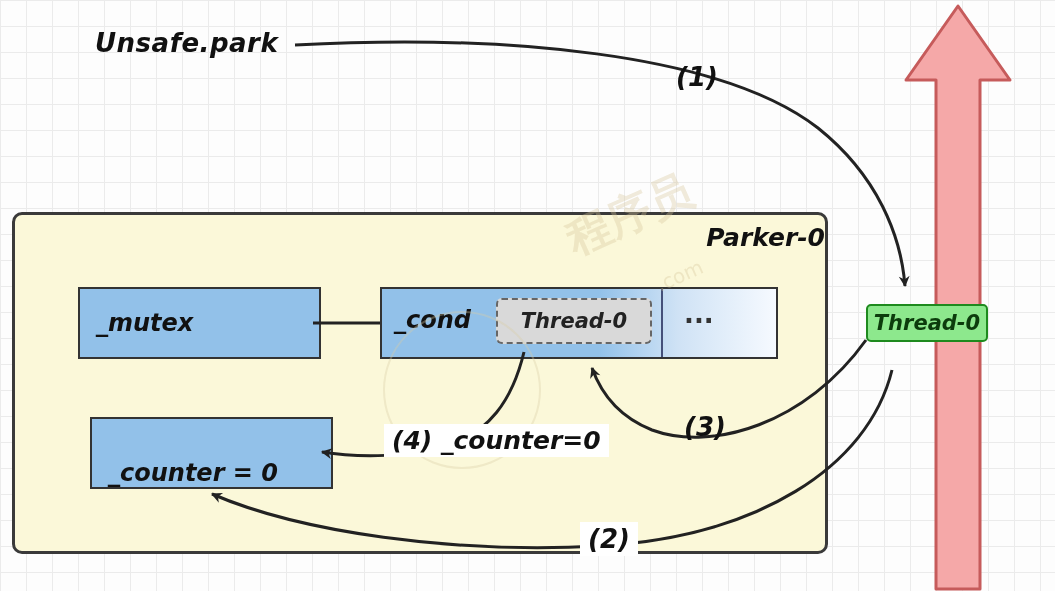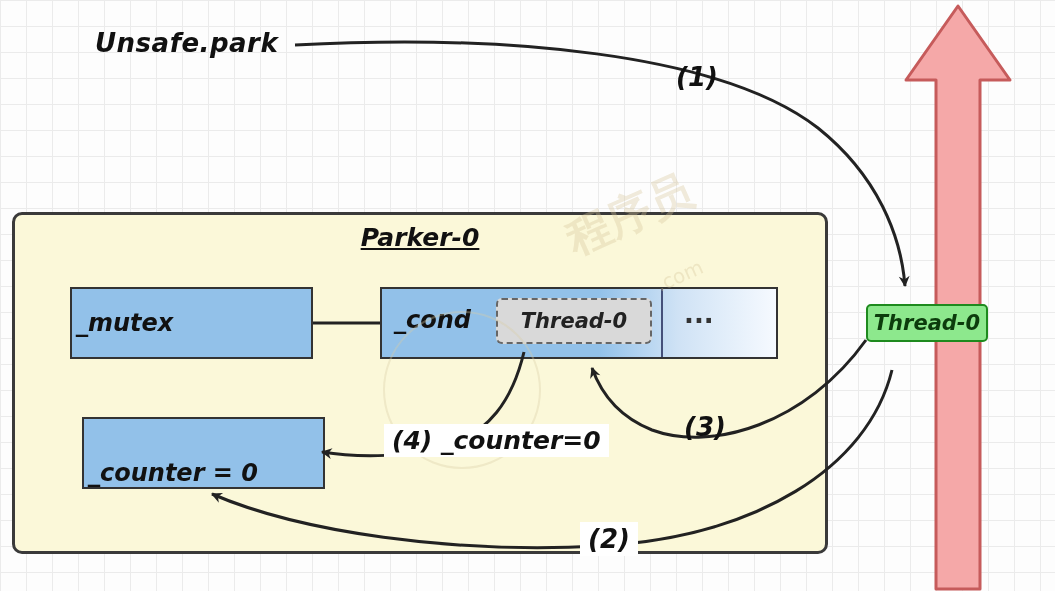--- a/index.html
+++ b/index.html
@@ -34,36 +34,37 @@
     width: 816px; height: 342px;
     background: #FBF8D9;
     border: 3px solid #3a3a3a;
     border-radius: 10px;
     box-sizing: border-box;
     z-index: 2;
   }
   .container-title {
     position: absolute;
     top: 8px; left: 0; width: 100%;
-    text-align: center;
+    text-align: right;
     font-weight: bold; font-style: italic;
-    font-size: 25px; color: #111; text-decoration: underline;
+    font-size: 25px; color: #111;
   }
 
   .blue-box {
     position: absolute;
     width: 243px; height: 72px;
     background: #92C1E9;
     border: 2.5px solid #333;
     box-sizing: border-box;
     display: flex; align-items: center;
-    padding-left: 4px;
+    padding-left: 16px;
     font-weight: bold; font-style: italic;
     font-size: 24px; color: #111;
     z-index: 3;
+    margin-left: 8px;
   }
   .mutex-box { left: 70px; top: 287px; }
   .counter-box { left: 82px; top: 417px; align-items: flex-end; }
 
   .cond-box {
     position: absolute;
     left: 380px; top: 287px;
     width: 398px; height: 72px;
     background: linear-gradient(90deg, #92C1E9 0%, #92C1E9 55%, #cfe2f5 75%, #f6faff 100%);
     border: 2.5px solid #333;

